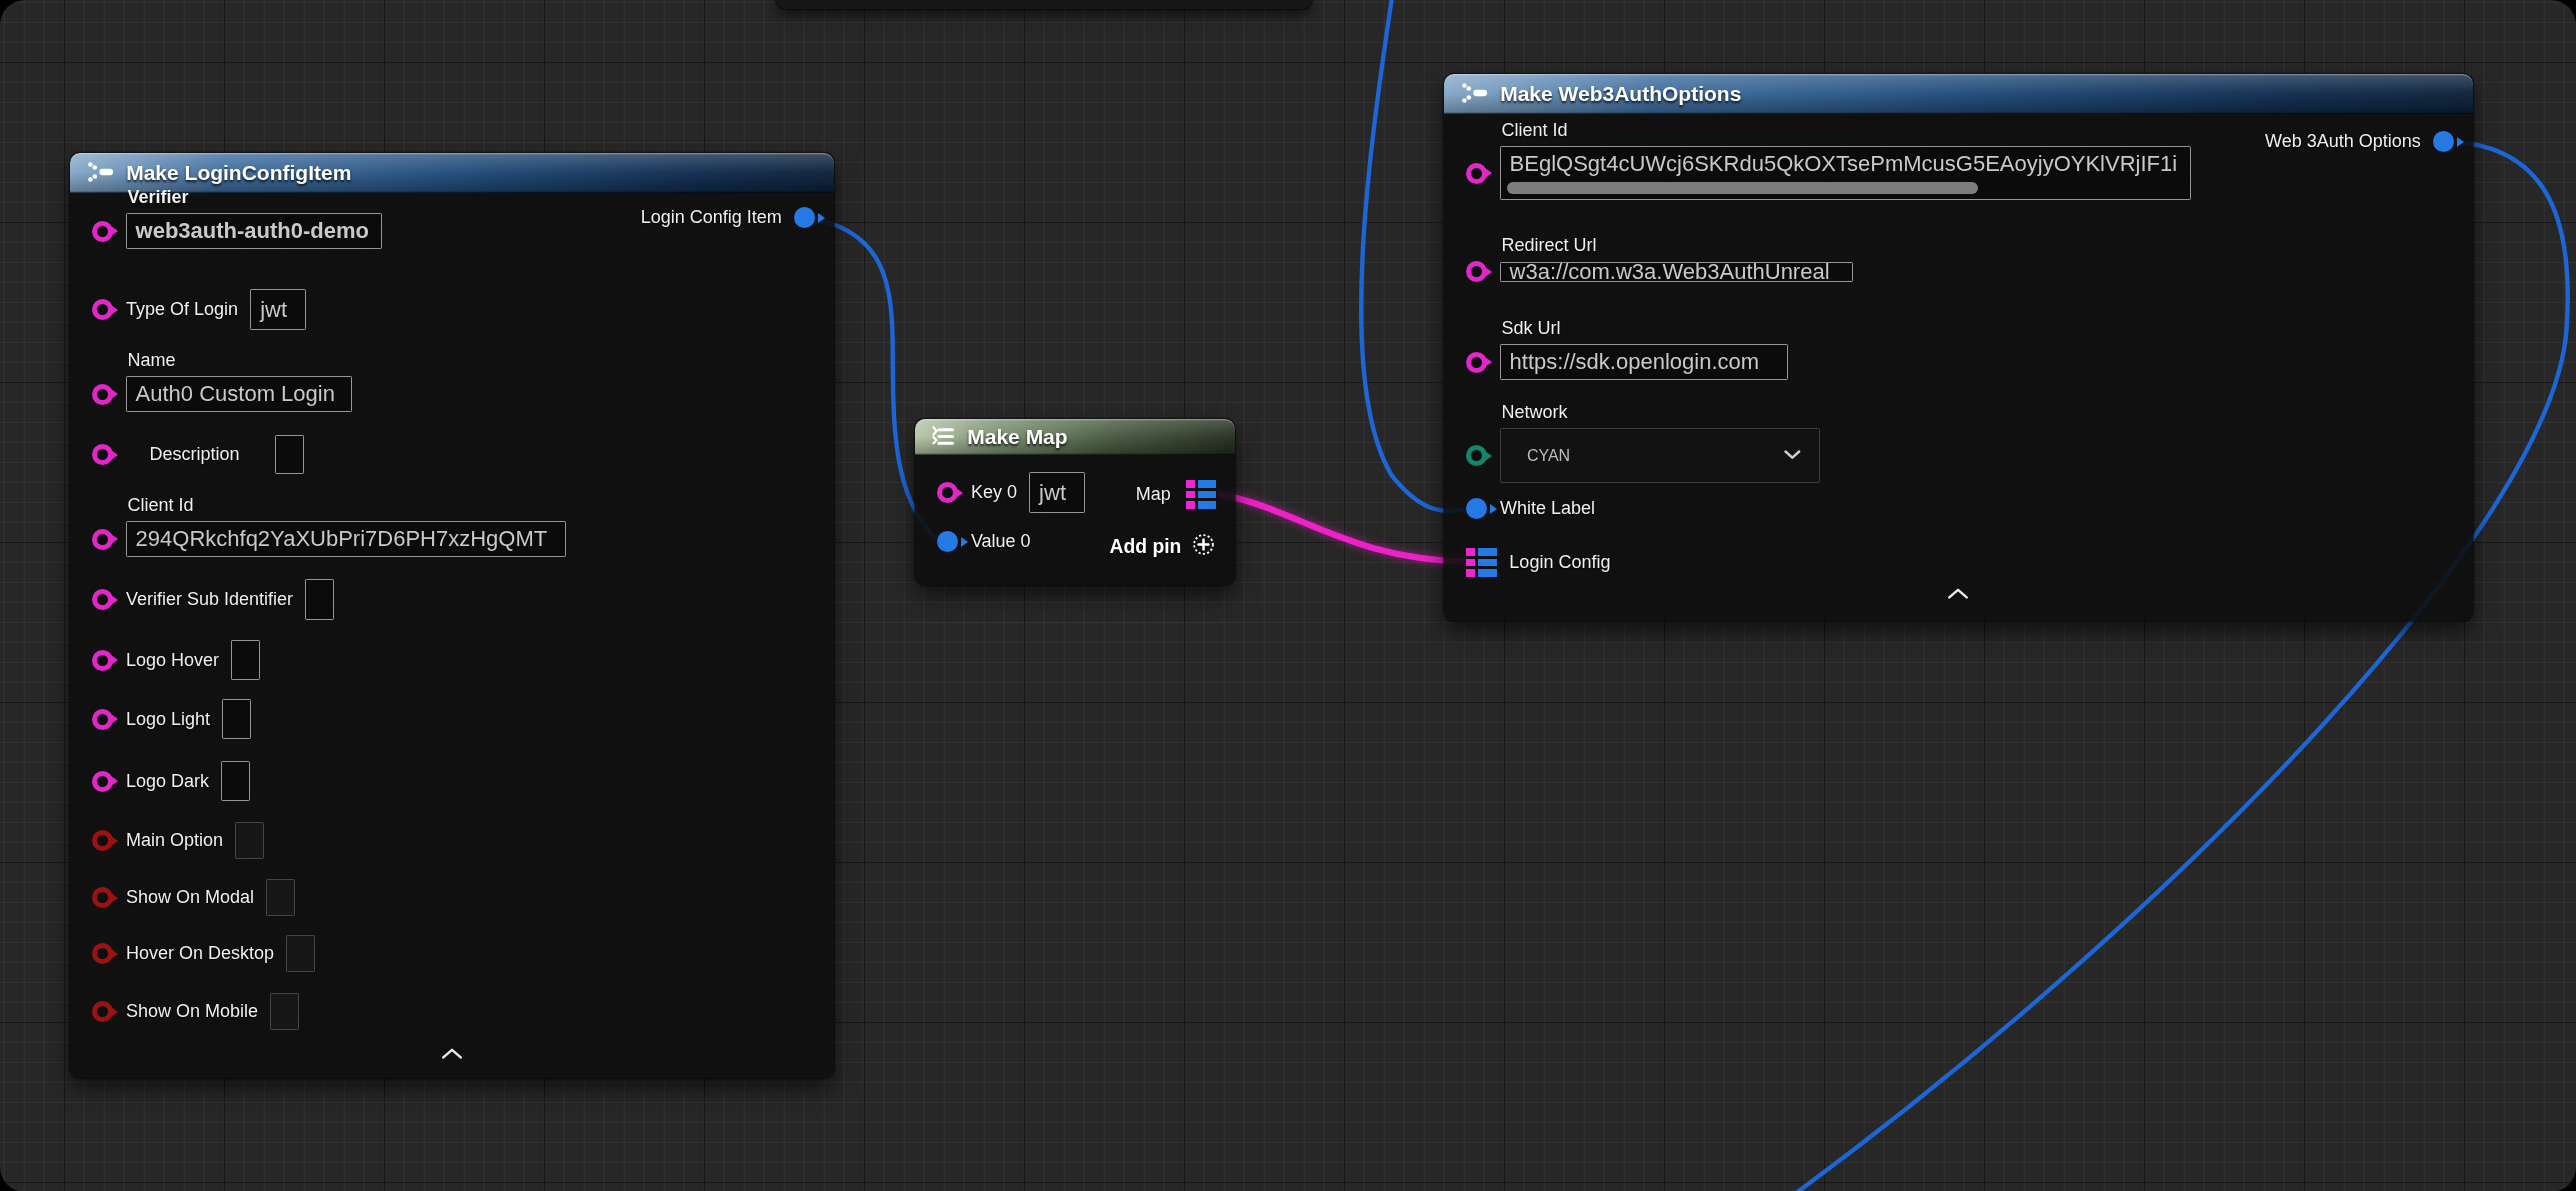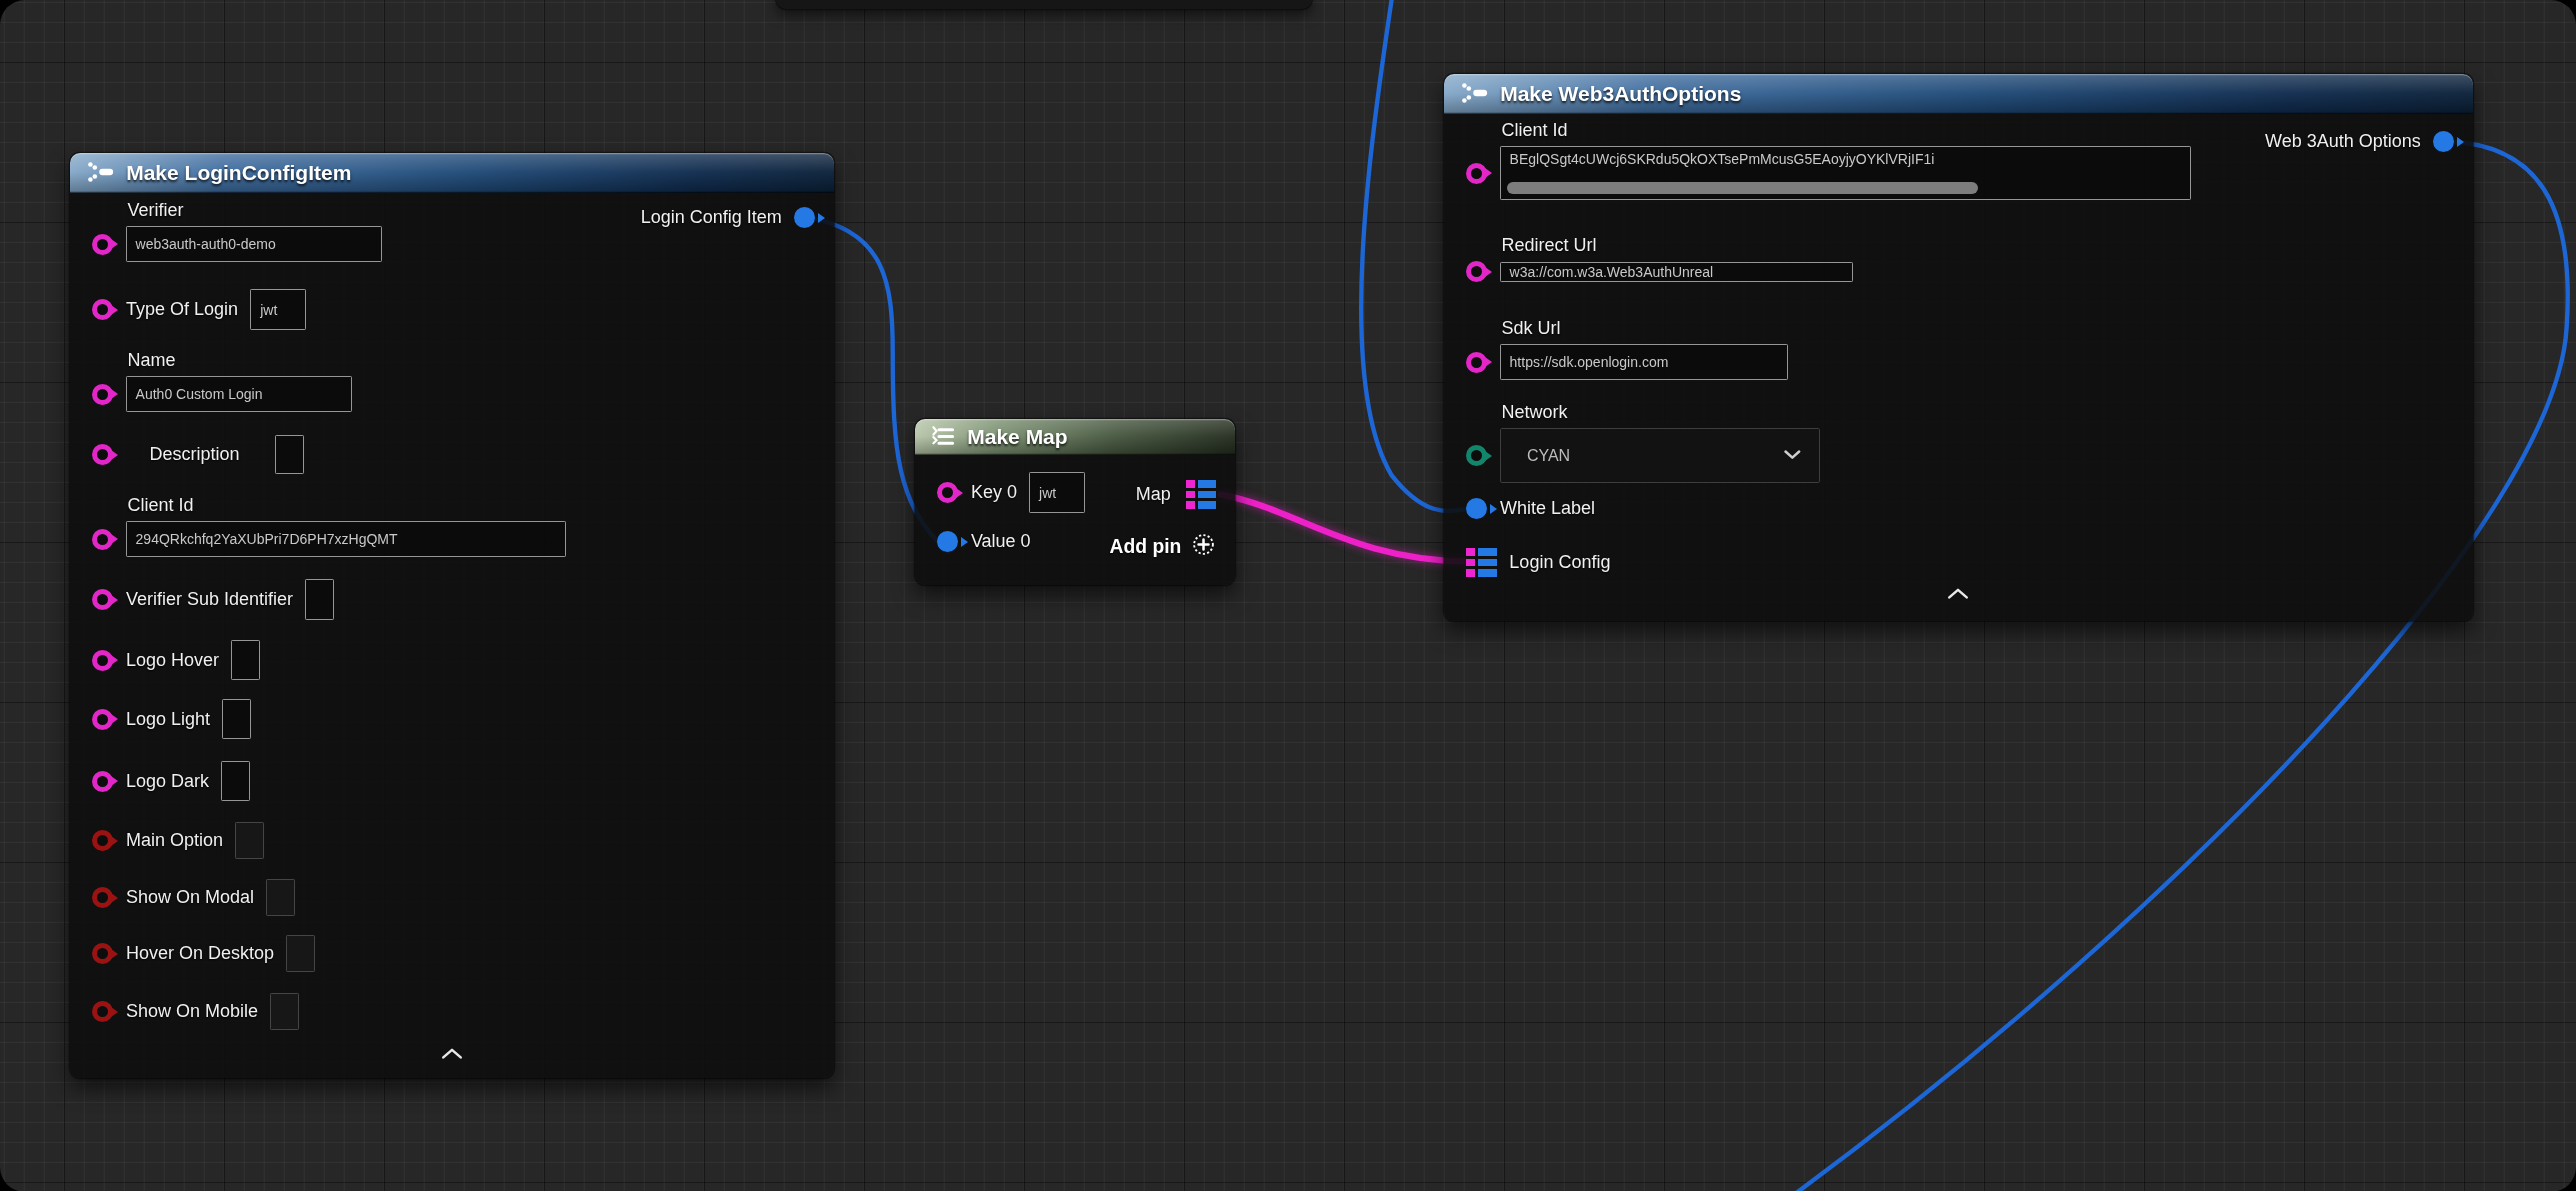--- a/index.html
+++ b/index.html
@@ -38,21 +38,21 @@
   .pin.penum{--pc:#12866a;}
   .mappin{display:grid;grid-template-columns:8.7px 18.7px;grid-auto-rows:7.5px;gap:3.1px;flex:0 0 auto;}
   .mappin .k{background:#ee26d2;}
   .mappin .v{background:#2479e4;}
   .prow{position:absolute;left:22.4px;display:flex;align-items:center;gap:12.5px;}
   .prow.out{left:auto;right:18.7px;}
   .frow{position:absolute;left:22.4px;}
   .frow .flabel{margin-left:35px;margin-bottom:5px;}
   .frow .fline{display:flex;align-items:center;gap:12.5px;}
   .tinput{box-sizing:border-box;border:1.9px solid #969696;background:rgba(5,5,5,0.5);color:#c9c9c9;
-    font-size:14px;padding:0 8.7px;display:flex;align-items:center;overflow:hidden;white-space:nowrap;border-radius:1.2px;}
+    font-size:22px;padding:0 8.7px;display:flex;align-items:center;overflow:hidden;white-space:nowrap;border-radius:1.2px;}
   .tinput.small{width:29px;height:39px;padding:0;}
   .cbox{box-sizing:border-box;width:29px;height:37px;border:1.9px solid #454545;background:#171717;border-radius:1.2px;}
   .dropdown{box-sizing:border-box;border:1.2px solid #3e3e3e;background:#121212;color:#bdbdbd;
     font-size:16px;display:flex;align-items:center;justify-content:space-between;padding:0 17.5px 0 26px;border-radius:1.9px;}
   .scrollbar{position:absolute;left:6.2px;bottom:5px;height:12.5px;border-radius:6.2px;background:#7d7d7d;}
   .chevron{position:absolute;transform:translateX(-50%);}
   .addpin{display:flex;align-items:center;gap:10px;color:#fff;font-size:19.3px;font-weight:bold;text-shadow:0 1.2px 1.9px #000;}
   .topshadow{position:absolute;left:776px;top:-8.7px;width:536px;height:17.5px;z-index:2;background:#161616;
     border-radius:0 0 10px 10px;box-shadow:0 6.2px 12.5px rgba(0,0,0,0.55), 0 0 0 1.2px rgba(0,0,0,0.4);}
 </style>
@@ -84,21 +84,21 @@
           </svg>
       </span>
       <span class="ntitle">Make LoginConfigItem</span>
     </div>
 
     <div class="prow out" style="top:54px;">
       <span class="plabel">Login Config Item</span>
       <span class="pin filled pstruct"></span>
     </div>
 
-    <div class="frow" style="top:47px;">
+    <div class="frow" style="top:34px;font-weight:bold;">
       <div class="plabel flabel">Verifier</div>
       <div class="fline">
         <span class="pin hollow pstring"></span>
         <div class="tinput" style="width:256px;height:36px;">web3auth-auth0-demo</div>
       </div>
     </div>
 
     <div class="prow" style="top:136px;">
       <span class="pin hollow pstring"></span>
       <span class="plabel">Type Of Login</span>

